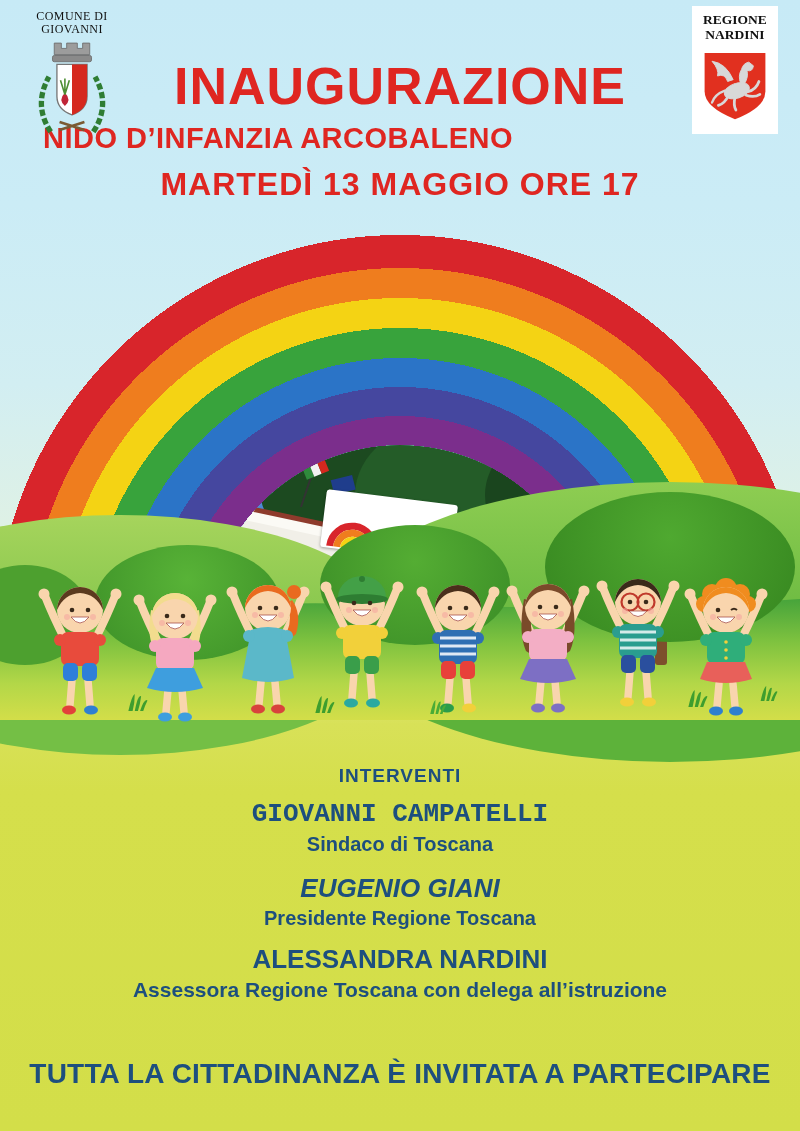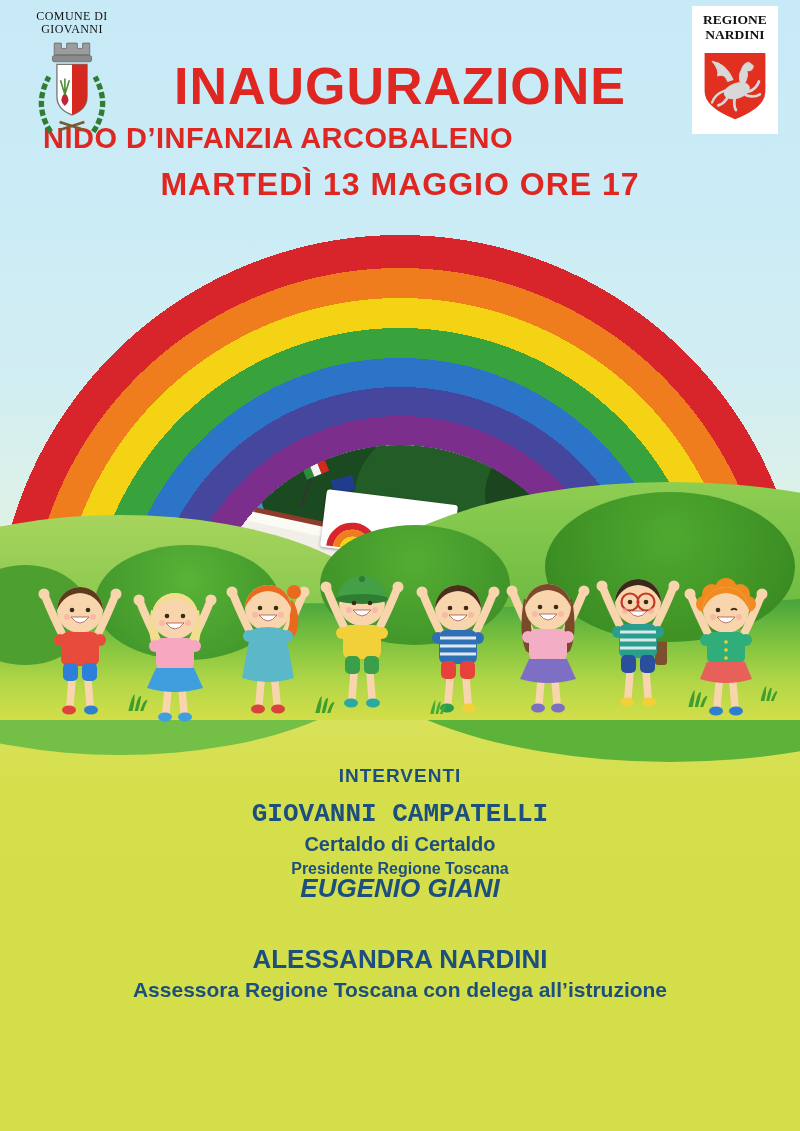--- a/index.html
+++ b/index.html
@@ -56,21 +56,21 @@
   .sign{left:118px;top:52px;width:132px;height:58px;background:#fff;border-radius:3px;
     transform:rotate(7deg);box-shadow:0 1px 3px rgba(0,0,0,.35);overflow:hidden;}
   .sign-text{position:absolute;left:58px;top:38px;width:72px;text-align:center;
     font-size:6px;font-weight:bold;color:#d33327;letter-spacing:.3px;}
   
   .blue{color:#1d4f7e;text-align:center;left:0;right:0;font-weight:bold;z-index:8;}
   .heading{top:750px;font-size:19px;letter-spacing:1px;margin-top:15px;}
   .name1{top:799px;font-size:26px;font-family:Liberation Mono, monospace;}
   .role1{top:833px;font-size:20px;}
   .name2{top:873px;font-size:26px;font-style:italic;}
-  .role2{top:860px;font-size:16px;}
+  .role2{top:907px;font-size:20px;}
   .name3{top:944px;font-size:26px;}
   .role3{top:978px;font-size:21px;}
   .footer-line{top:1058px;font-size:28px;letter-spacing:.2px;}
 </style>
 </head>
 <body>
 
 <div class="poster">
 
   <div class="abs comune-logo">
@@ -369,20 +369,21 @@
     </svg>
   <svg class="abs tuft" style="left:688px;top:690px" width="22" height="17" viewBox="0 0 20 16">
       <path d="M0 16 Q3 2 6 0 Q6 9 4 16 Z M6 16 Q9 0 12 2 Q11 10 9 16 Z M11 16 Q15 4 18 6 Q15 12 14 16 Z" fill="#3e9e2e"></path>
     </svg>
   <svg class="abs tuft" style="left:760px;top:686px" width="20" height="15" viewBox="0 0 20 16">
       <path d="M0 16 Q3 2 6 0 Q6 9 4 16 Z M6 16 Q9 0 12 2 Q11 10 9 16 Z M11 16 Q15 4 18 6 Q15 12 14 16 Z" fill="#3e9e2e"></path>
     </svg>
 
   <div class="abs blue heading">INTERVENTI</div>
   <div class="abs blue name1">GIOVANNI CAMPATELLI</div>
-  <div class="abs blue role1">Certaldo di Certaldo</div>
+  <div class="abs blue role1">Sindaco di Toscana</div>
   <div class="abs blue name2">EUGENIO GIANI</div>
   <div class="abs blue role2">Presidente Regione Toscana</div>
   <div class="abs blue role3">Assessora Regione Toscana con delega all’istruzione</div>
   <div class="abs blue name3">ALESSANDRA NARDINI</div>
 
+  <div class="abs blue footer-line">TUTTA LA CITTADINANZA È INVITATA A PARTECIPARE</div>
 
 </div>
 
 </body></html>

